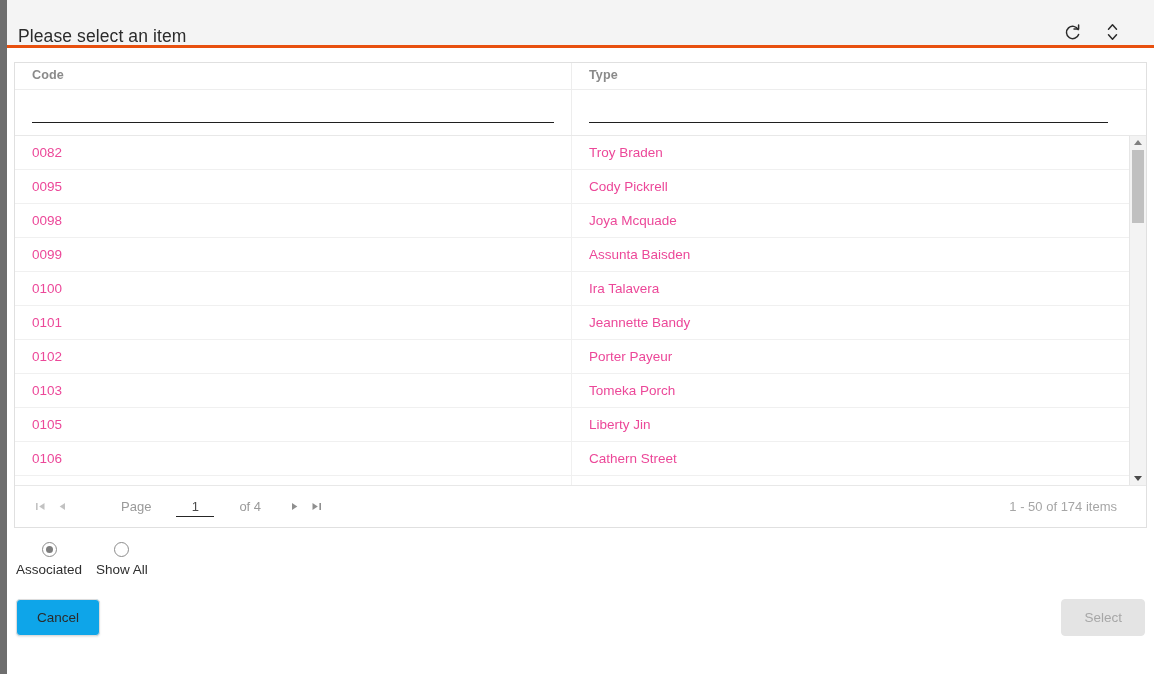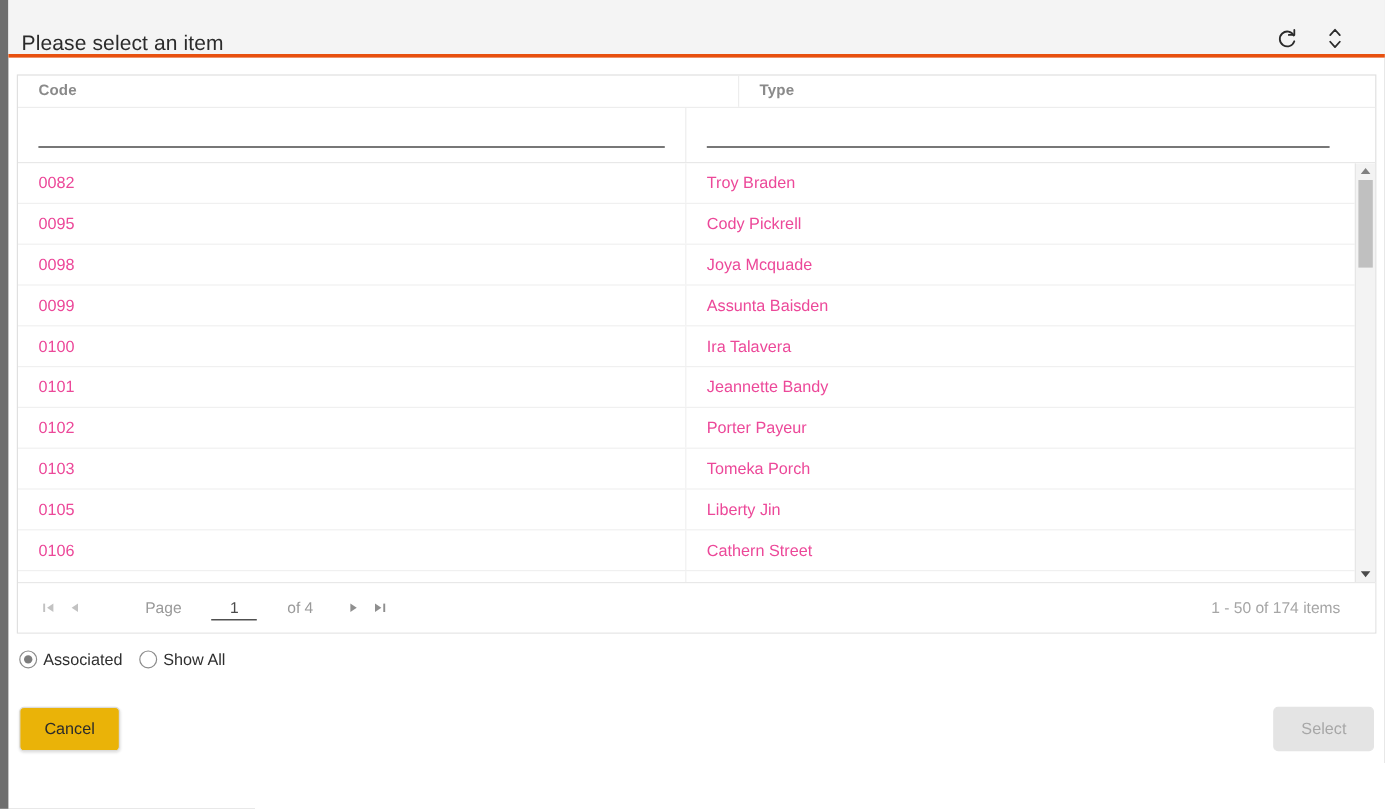--- a/index.html
+++ b/index.html
@@ -78,21 +78,20 @@
     border: 1px solid #e0e0e0;
     background: #fff;
     box-sizing: border-box;
     position: relative;
   }
   .grid-header-row {
     display: flex;
     height: 27px;
     border-bottom: 1px solid #ededed;
     box-sizing: border-box;
-    gap: 44px;
   }
   .col-code   { width: 556px; min-width: 556px; box-sizing: border-box; }
   .col-type   { flex: 1; box-sizing: border-box; border-left: 1px solid #ededed; }
   .th {
     font-size: 12.6px;
     font-weight: bold;
     color: #8a8a8a;
     padding: 5px 0 0 17px;
     box-sizing: border-box;
     letter-spacing: 0.1px;
@@ -247,20 +246,21 @@
     display: flex;
     align-items: center;
     padding: 14px 0 0 9px;
     gap: 14px;
   }
   .radio-opt {
     display: flex;
     align-items: center;
     gap: 5px;
     cursor: pointer;
+    flex-direction: column;
   }
   .radio-dot {
     width: 15px; height: 15px;
     border-radius: 50%;
     border: 1.6px solid #8c8c8c;
     box-sizing: border-box;
     display: flex;
     align-items: center;
     justify-content: center;
     background: #fff;
@@ -286,21 +286,21 @@
     box-sizing: border-box;
   }
   .btn {
     font-family: "Liberation Sans", sans-serif;
     font-size: 13.5px;
     border-radius: 4px;
     box-sizing: border-box;
     cursor: pointer;
   }
   .btn-cancel {
-    background: #eab308;
+    background: #0ea5e9;
     border: 1px solid #dcdcdc;
     color: #2b2b2b;
     padding: 10px 20px;
     box-shadow: 0 1px 2px rgba(0,0,0,0.10);
   }
   .btn-select {
     background: #e4e4e4;
     border: 1px solid #e4e4e4;
     color: #a7a7a7;
     padding: 10px 22px;

